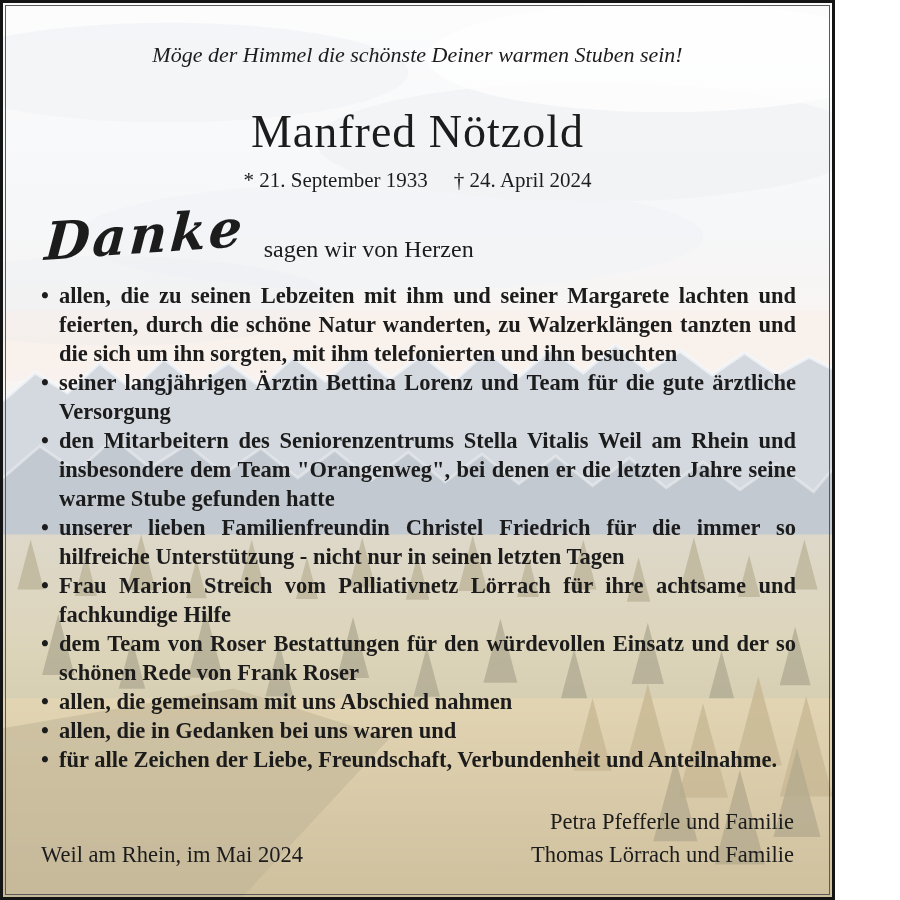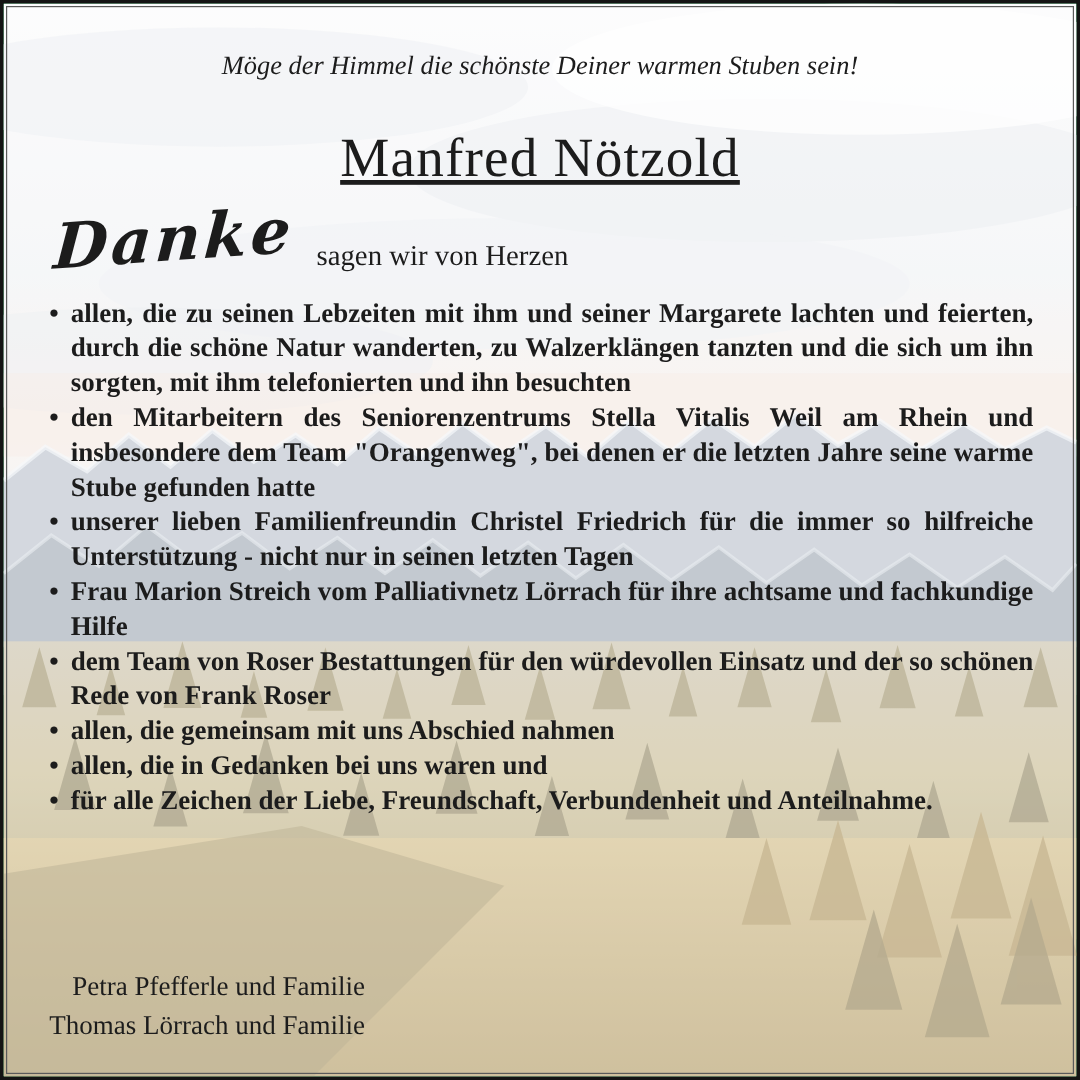--- a/index.html
+++ b/index.html
@@ -2,39 +2,39 @@
 <html><head>
 <meta charset="utf-8">
 <style>
   html,body{margin:0;padding:0;}
   body{
     width:900px;height:900px;overflow:hidden;
     font-family:"Liberation Serif","DejaVu Serif",serif;
     background:#ffffff;
   }
   .page{
-    position:relative;width:900px;height:900px;box-sizing:border-box;
-    border:3px solid #141414;background:#15803d;
+    position:relative;width:835px;height:900px;box-sizing:border-box;
+    border:3px solid #141414;background:#c4b5fd;
   }
   .bg{position:absolute;left:0;top:0;width:100%;height:100%;display:block;}
   .inner-frame{
     position:absolute;inset:2px;border:1px solid #5a5a5a;
     pointer-events:none;z-index:3;
   }
   .content{
     position:absolute;inset:0;z-index:4;color:#1c1c1c;
     padding:26px 36px 24px 36px;box-sizing:border-box;
   }
   .quote{
     text-align:center;font-style:italic;font-size:22px;line-height:27px;
     margin-top:12px;
   }
   .name{
     text-align:center;font-size:46px;line-height:52px;font-weight:400;
-    margin:38px 0 0 0;letter-spacing:1px;text-decoration:underline;
+    margin:38px 0 0 0;letter-spacing:1px;
   }
   .dates{
     text-align:center;font-size:21px;line-height:26px;margin-top:9px;
   }
   .dates .sep{display:inline-block;width:26px;}
   .thanks-line{
     margin-top:14px;height:62px;display:flex;align-items:flex-end;gap:20px;
   }
   .danke{
     display:inline-block;font-family:"DejaVu Serif",serif;font-style:italic;
@@ -158,39 +158,44 @@
   </svg>
 
   <div class="inner-frame"></div>
 
   <div class="content">
 
     <div class="quote">Möge der Himmel die schönste Deiner warmen Stuben sein!</div>
 
     <h1 class="name">Manfred Nötzold</h1>
 
+    <div class="dates">
+      <span>* 21. September 1933</span><span class="sep"></span><span>† 24. April 2024</span>
+    </div>
 
     <div class="thanks-line">
       <span class="danke">Danke</span>
       <span class="thanks-rest">sagen wir von Herzen</span>
     </div>
 
     <ul class="thanks">
         <li>allen, die zu seinen Lebzeiten mit ihm und seiner Margarete lachten und feierten, durch die schöne Natur wanderten, zu Walzerklängen tanzten und die sich um ihn sorgten, mit ihm telefonierten und ihn besuchten</li>
+        <li>seiner langjährigen Ärztin Bettina Lorenz und Team für die gute ärztliche Versorgung</li>
         <li>den Mitarbeitern des Seniorenzentrums Stella Vitalis Weil am Rhein und insbesondere dem Team "Orangenweg", bei denen er die letzten Jahre seine warme Stube gefunden hatte</li>
         <li>unserer lieben Familienfreundin Christel Friedrich für die immer so hilfreiche Unterstützung - nicht nur in seinen letzten Tagen</li>
         <li>Frau Marion Streich vom Palliativnetz Lörrach für ihre achtsame und fachkundige Hilfe</li>
         <li>dem Team von Roser Bestattungen für den würdevollen Einsatz und der so schönen Rede von Frank Roser</li>
         <li>allen, die gemeinsam mit uns Abschied nahmen</li>
         <li>allen, die in Gedanken bei uns waren und</li>
         <li>für alle Zeichen der Liebe, Freundschaft, Verbundenheit und Anteilnahme.</li>
       </ul>
 
 
     <div class="bottom-row">
+      <div class="place">Weil am Rhein, im Mai 2024</div>
       <div class="sigs">
         <div>Petra Pfefferle und Familie</div>
         <div>Thomas Lörrach und Familie</div>
       </div>
     </div>
 
   </div>
 </div>
 
 </body></html>

